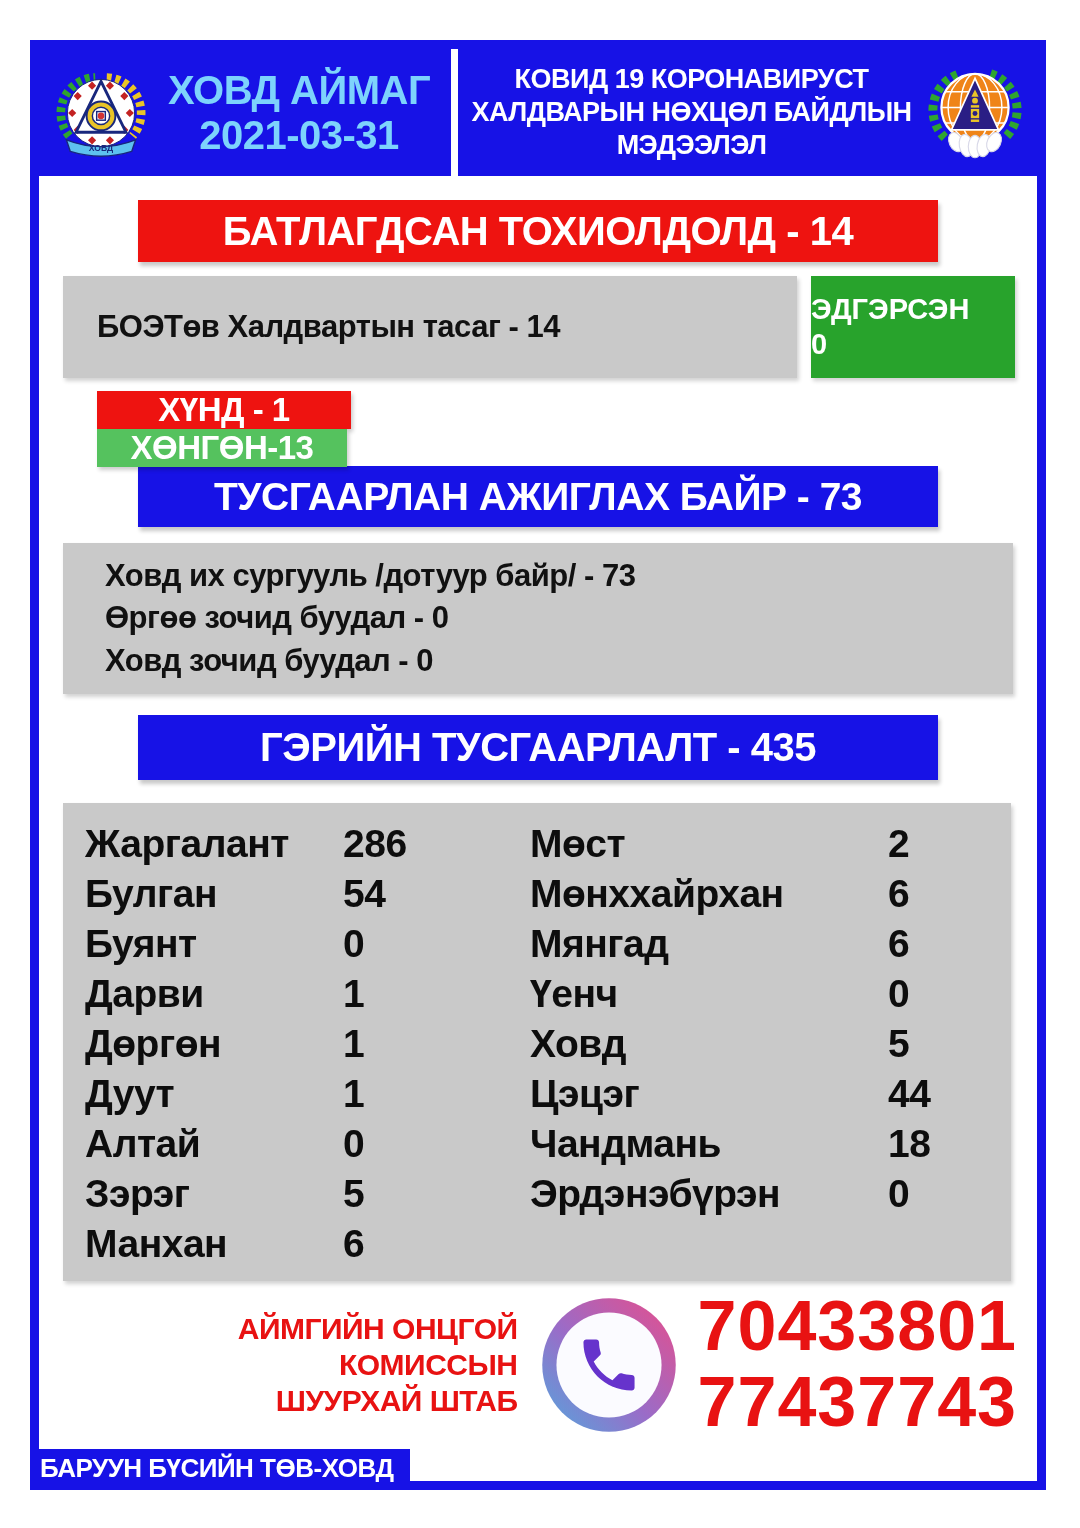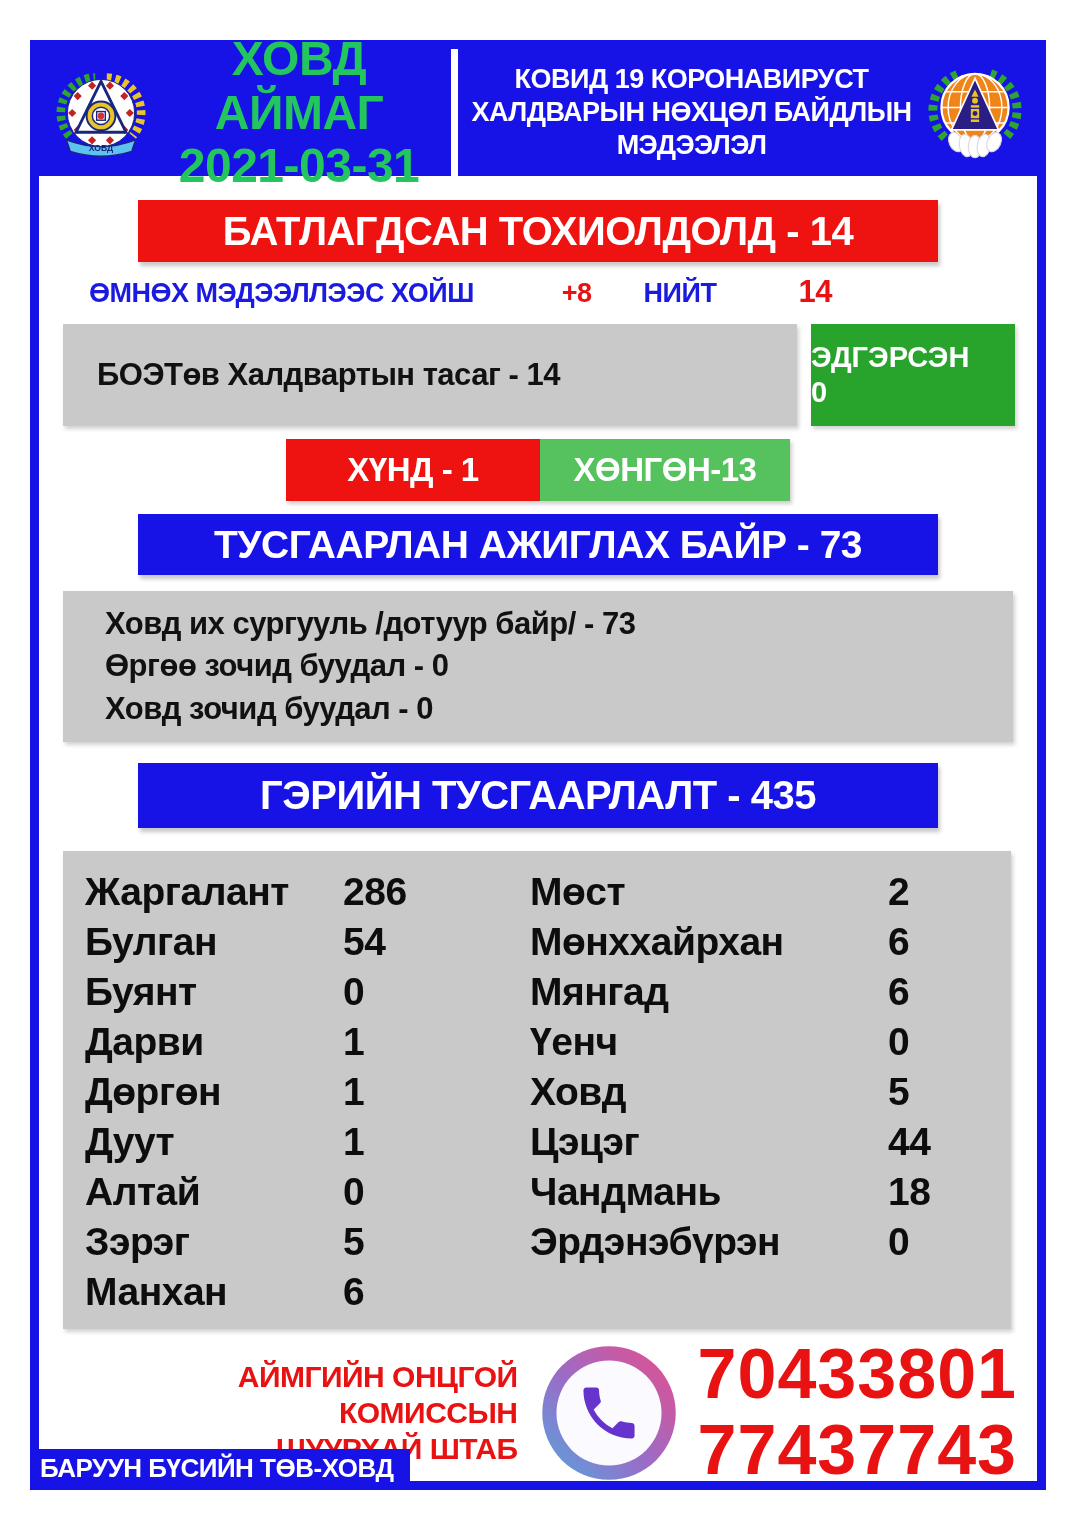--- a/index.html
+++ b/index.html
@@ -9,22 +9,22 @@
     position:absolute; left:30px; top:40px; width:1016px; height:1450px;
     border:9px solid #1712e6; background:#ffffff;
   }
   
   .hdr{
     height:127px; background:#1712e6; display:flex; align-items:center;
   }
   .emb{ flex:0 0 auto; }
   .emb.khovd{ width:96px; height:112px; margin-left:14px; }
   .emb.nema{ width:112px; height:112px; margin-right:6px; }
-  .hdr-left{ flex:0 0 300px; text-align:center; color:#22c55e;
-             font-weight:bold; font-size:48px; line-height:1.12; letter-spacing:-0.5px;}
+  .hdr-left{ flex:0 0 300px; text-align:center; color:#7dd3fc;
+             font-weight:bold; font-size:40px; line-height:1.12; letter-spacing:-0.5px;}
   .hdr-div{ width:7px; align-self:stretch; background:#ffffff; margin:0 6px 0 2px; }
   .hdr-right{ flex:1; color:#fff; font-weight:bold; font-size:27px;
               line-height:1.22; text-align:center; padding:0 4px; letter-spacing:-0.5px;}
   
   .banner{
     width:800px; margin:24px auto 0; height:62px; color:#fff; font-weight:bold;
     display:flex; align-items:center; justify-content:center; letter-spacing:-0.5px;
     box-shadow:2px 4px 4px rgba(0,0,0,0.22);
   }
   .banner.red{ background:#ee1310; font-size:40px; }
@@ -40,21 +40,21 @@
   .since .tot{ color:#e81212; margin-left:82px; font-size:31px; }
   
   .hosp-row{ margin:14px 22px 0 24px; display:flex; gap:14px; height:102px; }
   .gray-panel{ background:#c9c9c9; box-shadow:2px 3px 4px rgba(0,0,0,0.18); }
   .hosp{ flex:1; display:flex; align-items:center; padding-left:34px;
          font-weight:bold; font-size:31px; color:#111; letter-spacing:-0.5px;}
   .recovered{ flex:0 0 204px; background:#28a32c; color:#fff; font-weight:bold;
               font-size:29px; display:flex; flex-direction:column; align-items:flex-start;
               justify-content:center; line-height:1.2; box-shadow:2px 3px 4px rgba(0,0,0,0.18);}
   
-  .sev-row{ margin:13px 58px 0 58px; display:flex; justify-content:center; height:62px; }
+  .sev-row{ margin:13px 58px 0 58px; display:flex; justify-content:space-between; height:62px;flex-direction:column; }
   .sev{ color:#fff; font-weight:bold; font-size:33px; display:flex; align-items:center;
         justify-content:center; letter-spacing:-0.5px; box-shadow:2px 3px 4px rgba(0,0,0,0.2);}
   .sev.s0{ background:#ee1310; width:254px; }
   .sev.s1{ background:#f6a21d; width:244px; }
   .sev.s2{ background:#55c25e; width:250px; }
   
   .iso{ margin:16px 24px 0 24px; padding:12px 10px 12px 42px;
         font-weight:bold; font-size:31px; color:#111; line-height:1.37; letter-spacing:-0.5px;}
   
   .table{ margin:23px 26px 0 24px; padding:16px 0 12px 22px; display:flex; }
@@ -142,26 +142,20 @@
         <ellipse cx="42" cy="79" rx="6" ry="10" transform="rotate(-10 42 79)"></ellipse>
         <ellipse cx="50" cy="80" rx="6" ry="10"></ellipse>
         <ellipse cx="58" cy="79" rx="6" ry="10" transform="rotate(10 58 79)"></ellipse>
         <ellipse cx="67" cy="76" rx="6" ry="9" transform="rotate(25 67 76)"></ellipse>
       </g>
     </svg>
   </header>
 
   <div class="banner red">БАТЛАГДСАН ТОХИОЛДОЛД - 14</div>
 
-  <div class="since">
-    <span class="lbl">ӨМНӨХ МЭДЭЭЛЛЭЭС ХОЙШ</span>
-    <span class="plus">+8</span>
-    <span class="niit">НИЙТ</span>
-    <span class="tot">14</span>
-  </div>
 
   <div class="hosp-row">
     <div class="hosp gray-panel">БОЭТөв Халдвартын тасаг - 14</div>
     <div class="recovered">
       <span>ЭДГЭРСЭН</span>
       <span>0</span>
     </div>
   </div>
 
   <div class="sev-row">

